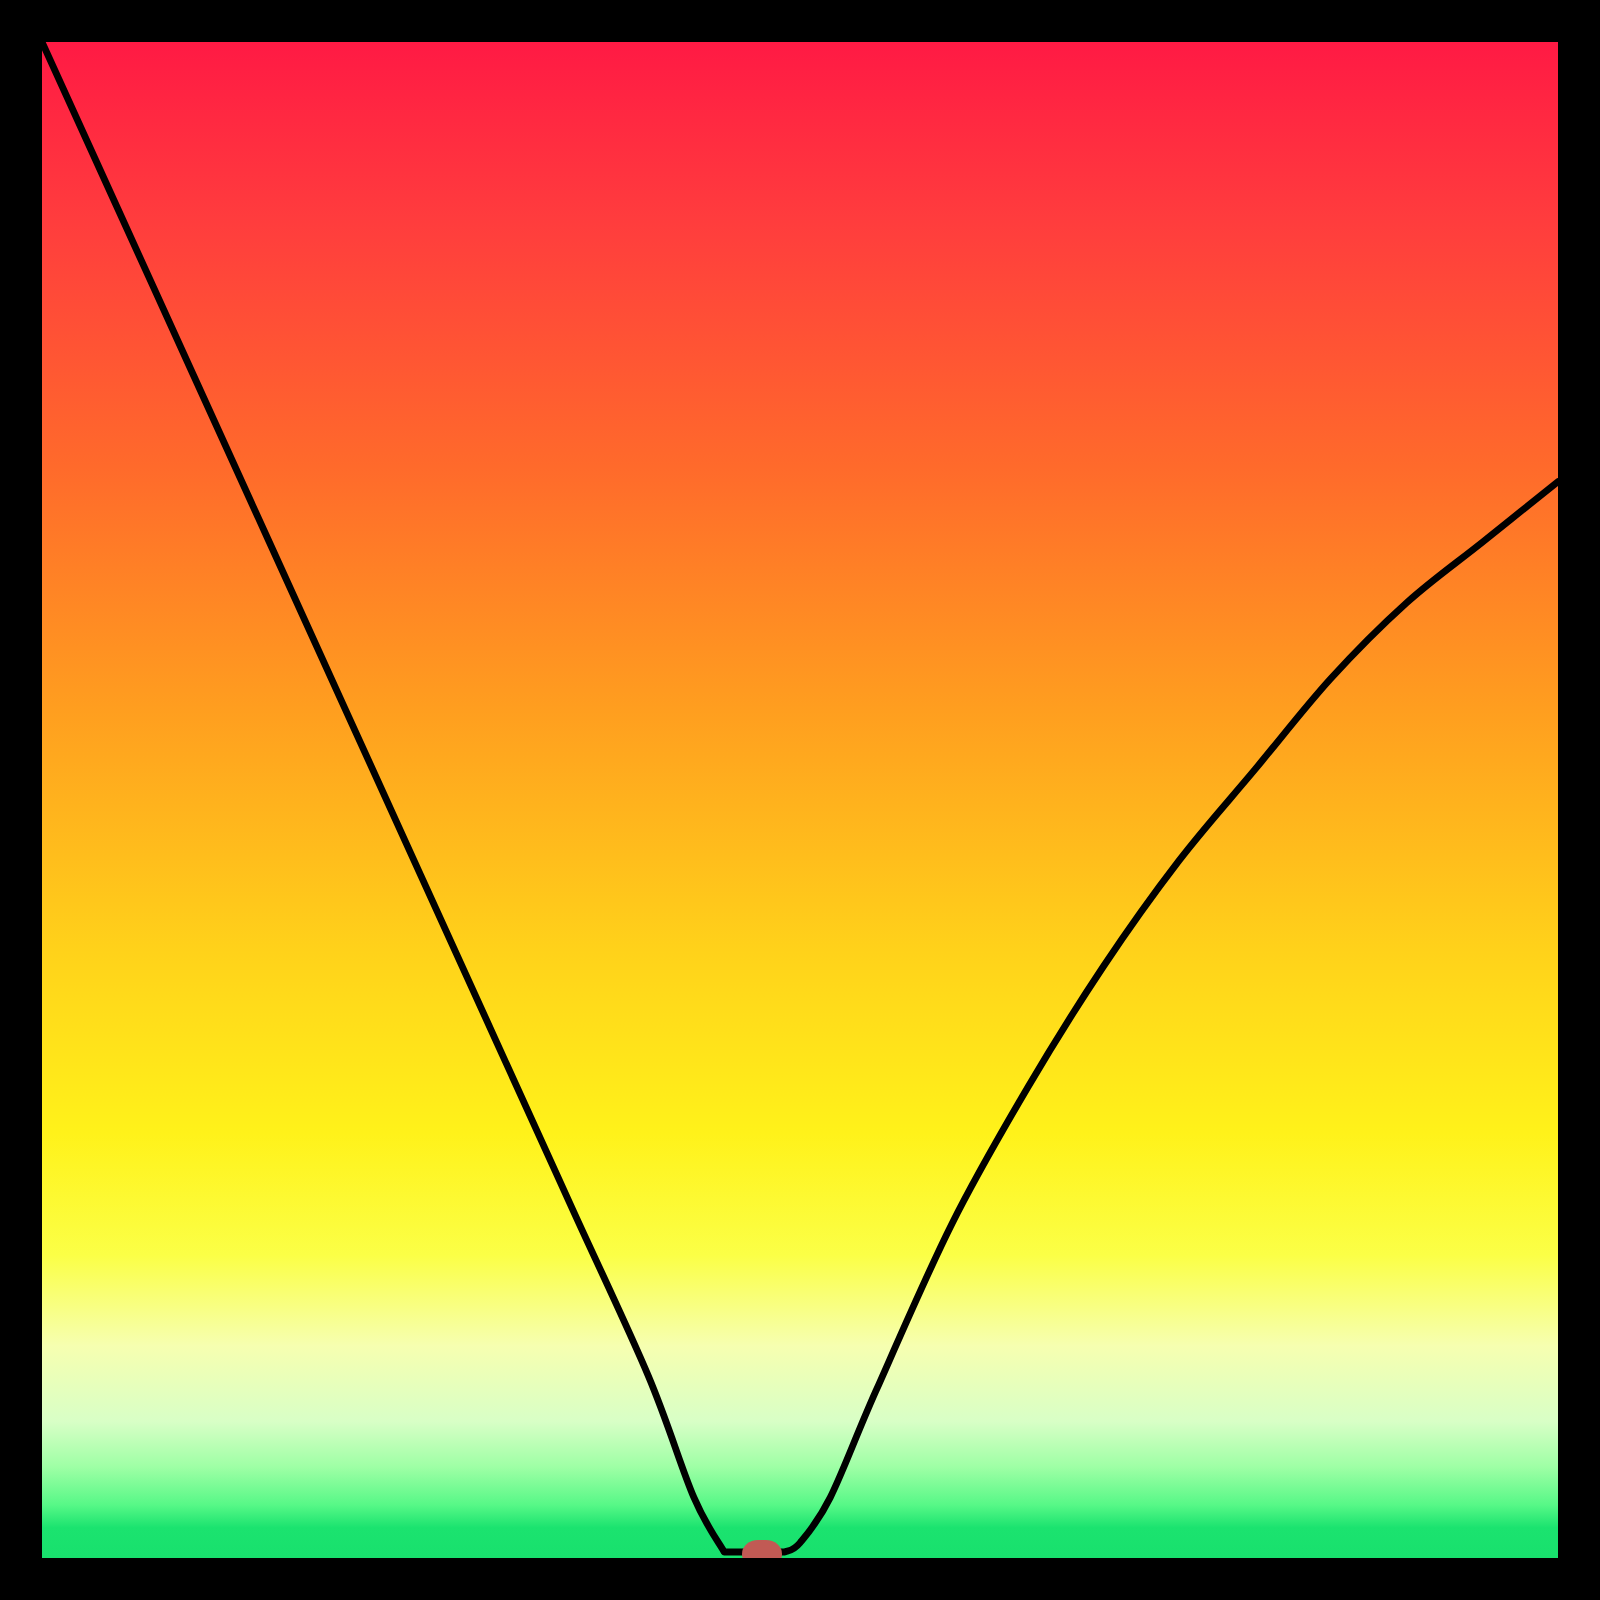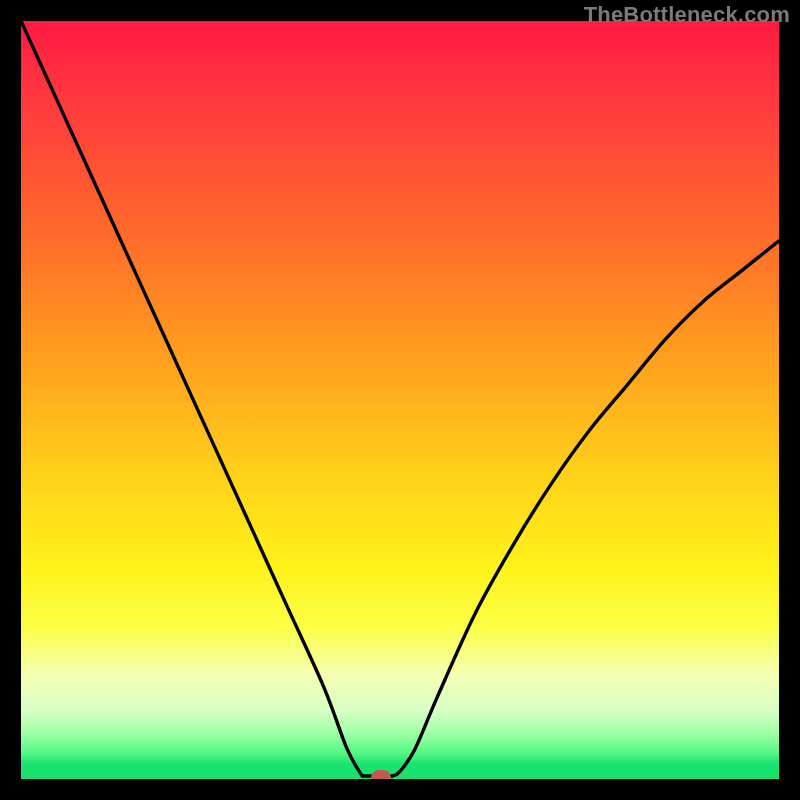--- a/index.html
+++ b/index.html
@@ -71,14 +71,13 @@
 <body>
 
 <div class="frame">
   <div class="plot-area">
     <div class="gradient"></div>
     <svg class="curve" viewBox="0 0 758 758" preserveAspectRatio="none">
       <path id="curve-path" fill="none" stroke="#000" stroke-width="3.4" stroke-linejoin="round" stroke-linecap="round" d="M 0,0 C 6.316666666666666,13.896666666666667 25.266666666666666,55.58666666666666 37.9,83.38 C 50.53333333333333,111.17333333333333 63.166666666666664,138.96666666666667 75.8,166.76 C 88.43333333333334,194.5533333333333 101.06666666666666,222.34666666666666 113.7,250.14 C 126.33333333333334,277.93333333333334 138.96666666666667,305.72666666666663 151.6,333.52 C 164.23333333333332,361.31333333333333 176.86666666666667,389.1066666666666 189.5,416.9 C 202.13333333333333,444.6933333333333 214.76666666666668,472.4866666666666 227.4,500.28 C 240.03333333333333,528.0733333333333 252.66666666666669,555.8666666666667 265.3,583.66 C 277.93333333333334,611.4533333333333 293.0933333333333,643.0366666666666 303.2,667.04 C 313.3066666666667,691.0433333333333 319.62333333333333,713.02 325.94,727.68 C 332.25666666666666,742.3399999999999 338.5733333333334,750.4466666666667 341.1,755 L 348.68,755 L 356.26,755 L 363.84,755 L 371.42,755 L 371.42,755 C 372.68333333333334,754.2366666666667 375.21,754.9733333333334 379,750.42 C 382.79,745.8666666666666 387.84333333333336,740.3133333333333 394.16,727.68 C 400.4766666666667,715.0466666666666 406.79333333333335,697.36 416.90000000000003,674.62 C 427.0066666666667,651.88 442.1666666666667,616.5066666666667 454.8,591.24 C 467.43333333333334,565.9733333333334 480.06666666666666,544.4966666666667 492.7,523.02 C 505.3333333333333,501.5433333333333 517.9666666666667,481.33 530.6,462.38 C 543.2333333333333,443.43 555.8666666666667,425.74333333333334 568.5,409.32 C 581.1333333333333,392.89666666666665 593.7666666666667,379 606.4,363.84 C 619.0333333333333,348.67999999999995 631.6666666666666,332.25666666666666 644.3,318.36 C 656.9333333333333,304.46333333333337 669.5666666666667,291.83 682.2,280.46 C 694.8333333333334,269.09 707.4666666666667,260.24666666666667 720.1,250.14 C 732.7333333333333,240.03333333333333 751.6833333333334,224.87333333333336 758,219.82000000000005"></path>
     </svg>
     <div id="marker" class="marker" style="left: 360.05px; top: 756px; background: rgb(193, 90, 84);"></div>
   </div>
-  <div class="watermark">TheBottleneck.com</div>
 </div>
 
 </body></html>

